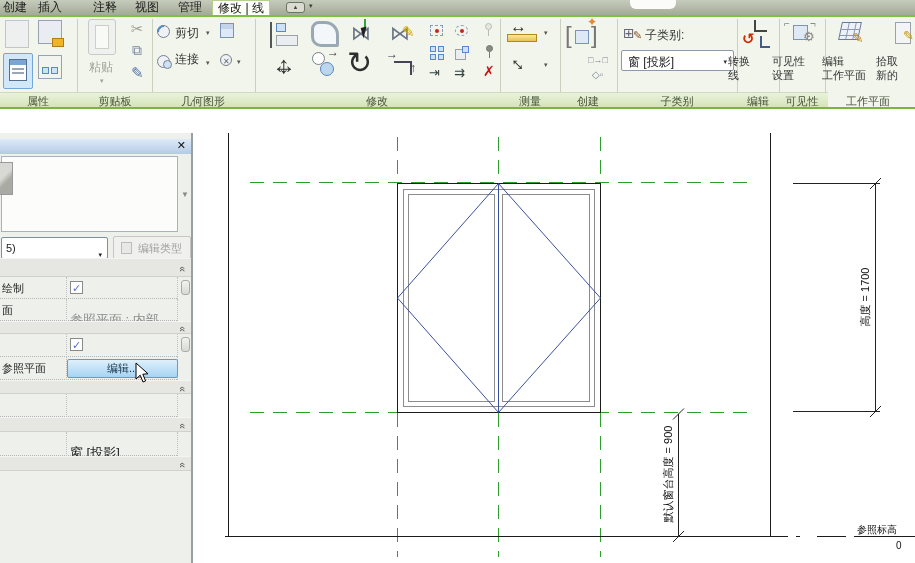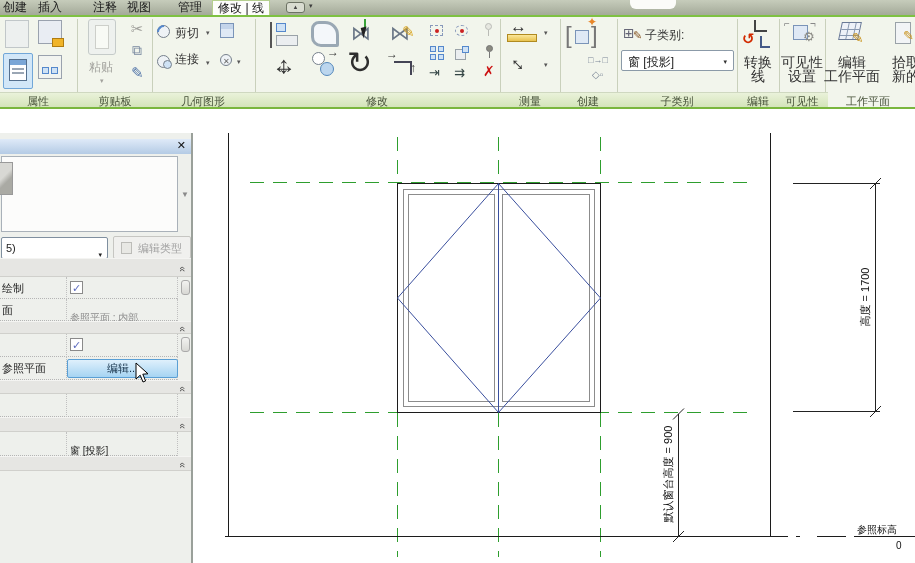--- a/index.html
+++ b/index.html
@@ -23,21 +23,21 @@
 
   
   #ribbon { position:absolute; left:0; top:17px; width:915px; height:90px; background:#f2f5ec; }
   .psep { position:absolute; top:2px; width:1px; height:86px; background:#c9d0bb; }
   #panel-labels { position:absolute; left:0; top:75px; width:828px; height:15px;
                   background:linear-gradient(#eaf2da,#d4e4ba); border-top:1px solid #cfd8c0; }
   .plabel { position:absolute; top:1px; font-size:11px; color:#47523a; width:110px; text-align:center; }
   #ribbon-green { position:absolute; left:0; top:107px; width:915px; height:2px; background:#7ab63e; }
 
   .rbtn-label { position:absolute; font-size:12px; color:#333; }
-  .rbtn-label2 { position:absolute; font-size:14px; color:#333; width:60px; text-align:center; }
+  .rbtn-label2 { position:absolute; font-size:11px; color:#333; width:60px; text-align:left; }
   .gray { color:#a2a29d !important; }
   .caret { position:absolute; font-size:7px; color:#555; }
   .icx { position:absolute; color:#4a5a74; }
 
   
   .sqico { position:absolute; border:1px solid #9aa2ae; background:#e9edf3; }
   .sel-btn { position:absolute; border:1px solid #72a7d8; background:#d2e7f8; border-radius:2px; }
 
   
   #options-bar { position:absolute; left:0; top:109px; width:915px; height:22px;
@@ -76,21 +76,21 @@
   #edit-type span.t { position:absolute; left:24px; top:4px; font-size:11px; color:#a2a2a2; }
   #edit-type .ico { position:absolute; left:7px; top:5px; width:11px; height:12px;
                     border:1px solid #bcbcb8; background:#e8e8e4; }
 
   .sect { position:absolute; left:0; width:191px; background:#e6e6e3; border-top:1px solid #f4f4f2;
           border-bottom:1px solid #d0d0cc; }
   .chev { position:absolute; right:6px; top:1px; font-size:10px; color:#555;
           transform:rotate(90deg); letter-spacing:-1px; }
   .prow { position:absolute; left:0; width:191px;padding-left:44px; }
   .pname { position:absolute; left:2px; top:4px; font-size:11px; color:#222; }
-  .pval  { position:absolute; left:70px; top:12px; font-size:10px; color:#222; }
+  .pval  { position:absolute; left:70px; top:12px; font-size:13px; color:#222; }
   .gtxt { color:#8c8c8c !important; }
   .cellb { position:absolute; left:0; width:177px; height:100%;
            border-bottom:1px dotted #b5b5b5; }
   .vsep1 { position:absolute; left:66px; top:0; width:1px; height:100%; border-left:1px dotted #c0c0c0; }
   .vsep2 { position:absolute; left:177px; top:0; width:1px; height:100%; border-left:1px dotted #c0c0c0; }
   .checkbox { position:absolute; left:70px; top:4px; width:13px; height:13px; background:#fff;
               border:1px solid #8a8a8a; font-size:11px; line-height:12px; text-align:center; color:#5d6bbf; }
   .pill { position:absolute; left:181px; top:3px; width:9px; height:15px; background:linear-gradient(#f2f2f0,#d8d8d4);
           border:1px solid #aaa; border-radius:3px; }
   #edit-btn { position:absolute; left:67px; top:2px; width:111px; height:19px;
@@ -113,21 +113,21 @@
 </style>
 </head>
 <body>
 
 <div id="app">
 
   <div id="tabbar">
     <span class="tab" style="left:3px">创建</span>
     <span class="tab" style="left:38px">插入</span>
     <span class="tab" style="left:93px">注释</span>
-    <span class="tab" style="left:127px">视图</span>
+    <span class="tab" style="left:135px">视图</span>
     <span class="tab" style="left:178px">管理</span>
     <div id="active-tab">修改 | 线</div>
     <div id="ribbon-toggle">▲</div>
     <span id="ribbon-toggle-caret">▾</span>
   </div>
   <div id="green-line"></div>
   <div id="top-right-blob"></div>
 
   <div id="ribbon">
     <div class="psep" style="left:77px"></div>

